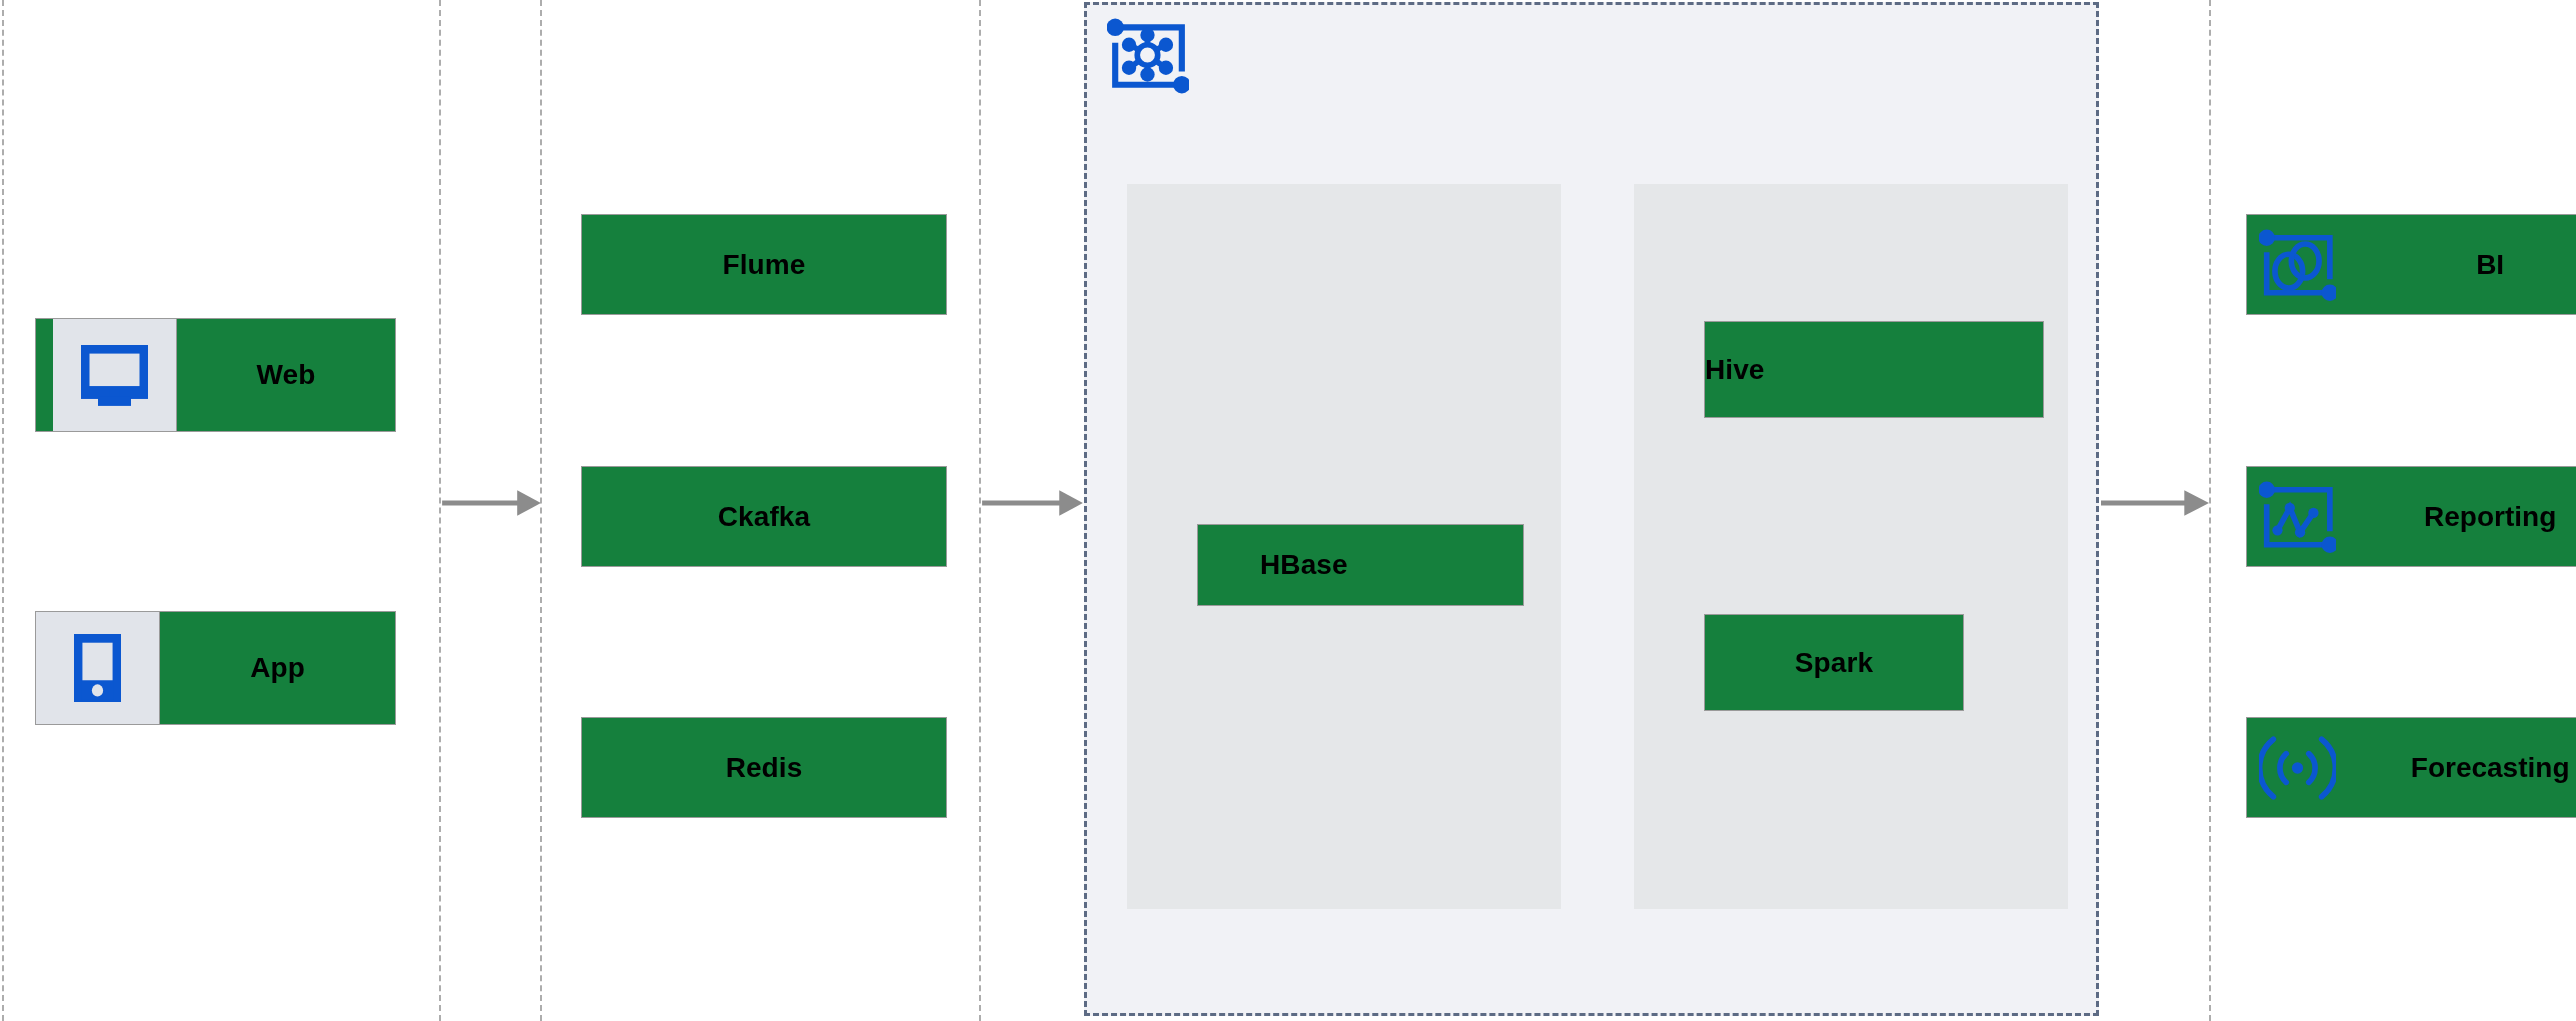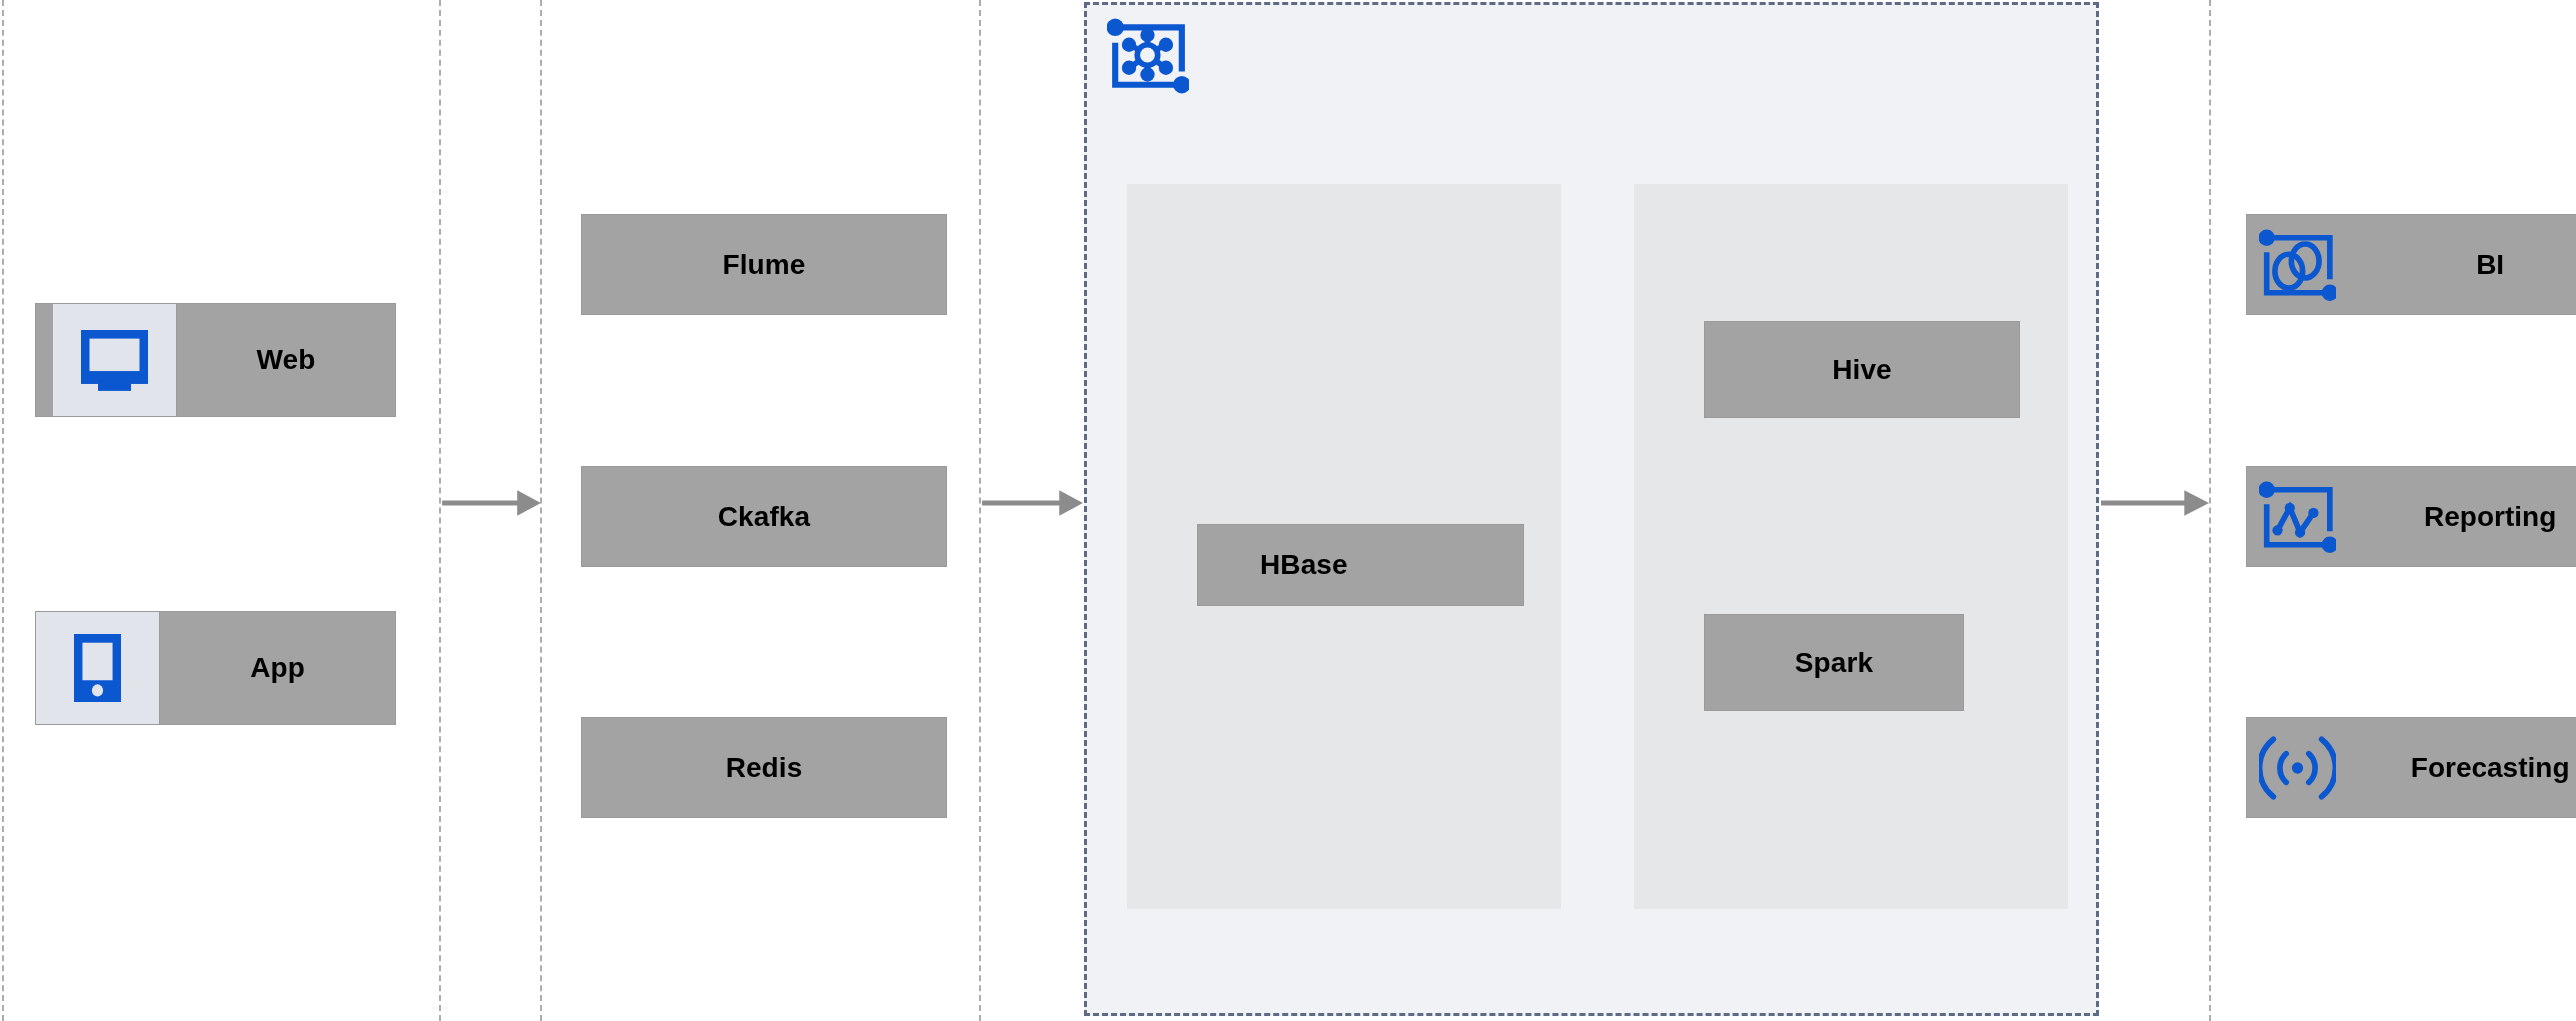--- a/index.html
+++ b/index.html
@@ -56,21 +56,21 @@
     top: 179px;
     height: 725px;
   }
   #panel-storage { left: 40px;  width: 434px; }
   #panel-compute { left: 547px; width: 434px; }
 
   
   .card {
     position: absolute;
     box-sizing: border-box;
-    background: #a3a3a3;
+    background: #15803d;
     border: 1.5px solid #9a9a9a;
     display: flex;
     align-items: center;
   }
   .card-label {
     font-weight: bold;
     color: #000000;
     font-size: 28px;
     letter-spacing: 0.1px;
   }
@@ -93,21 +93,21 @@
     flex: 0 0 124px;
     box-sizing: border-box;
   }
   .src-label-cell {
     flex: 1;
     display: flex;
     align-items: center;
     justify-content: center;
     height: 100%;
   }
-  #card-web { top: 303px; padding-left: 17px; }
+  #card-web { top: 318px; padding-left: 17px; }
   #card-app { top: 611px; align-items: center; }
 
   
   .col-card {
     left: 581px;
     width: 366px;
     height: 101px;
     justify-content: center;
   }
   #card-flume  { top: 214px; }
@@ -119,23 +119,23 @@
     left: 1197px;
     top: 524px;
     width: 327px;
     height: 82px;
     justify-content: flex-start;
     padding-left: 62px;
   }
   #card-hive {
     left: 1704px;
     top: 522px;
-    width: 316px;
+    width: 340px;
     height: 97px;
-    justify-content: center;
+    justify-content: flex-start;
   }
   #card-spark {
     left: 1704px;
     top: 619px;
     width: 260px;
     height: 97px;
     justify-content: center;
   }
   #card-hive  { top: 321px; }
   #card-spark { top: 614px; }

